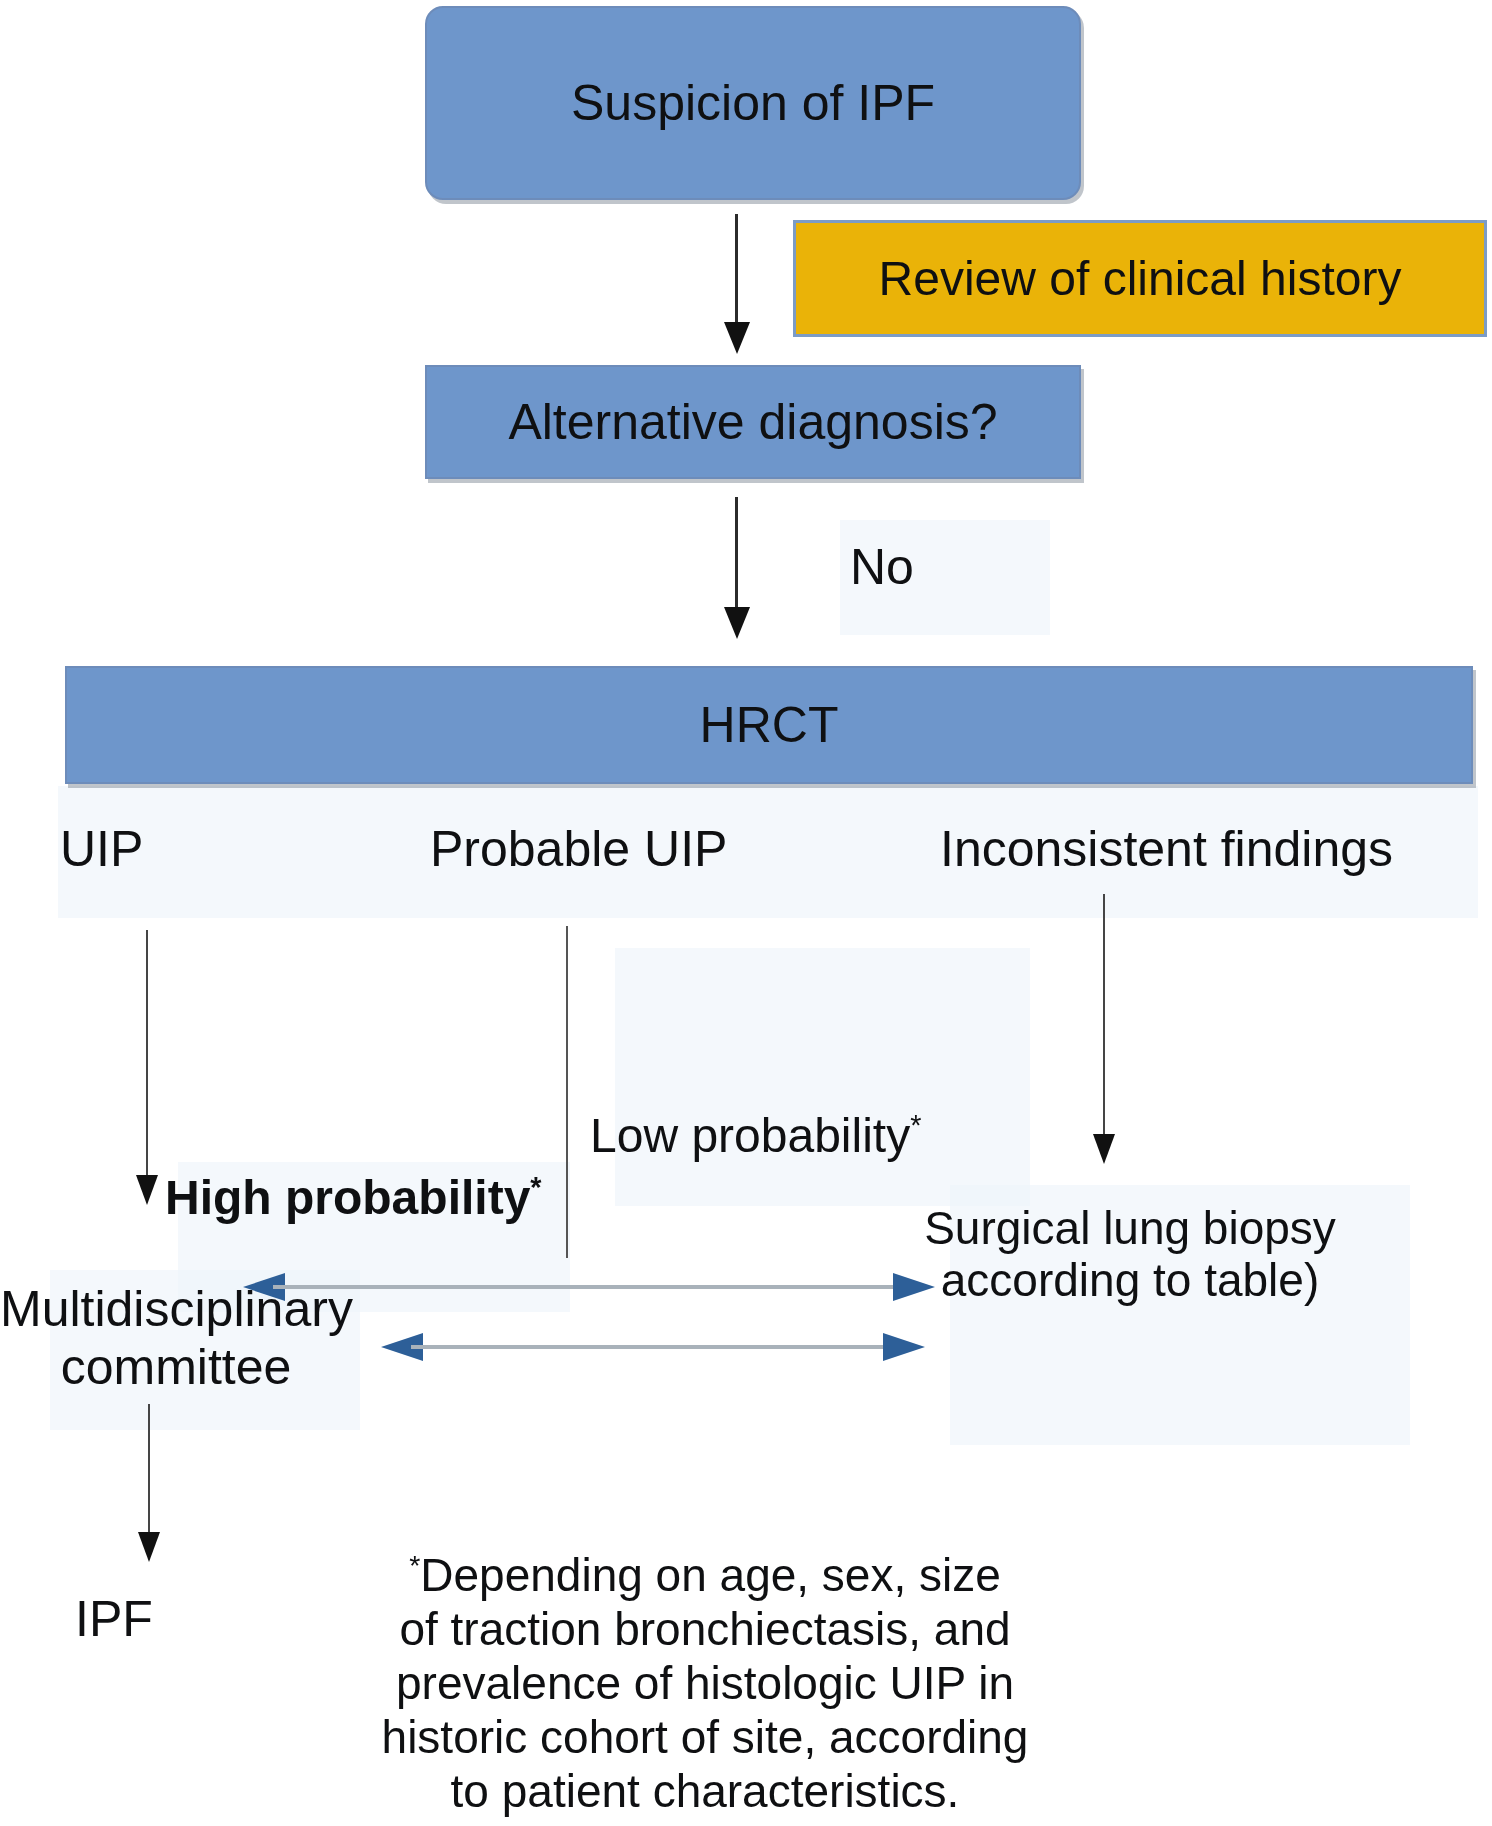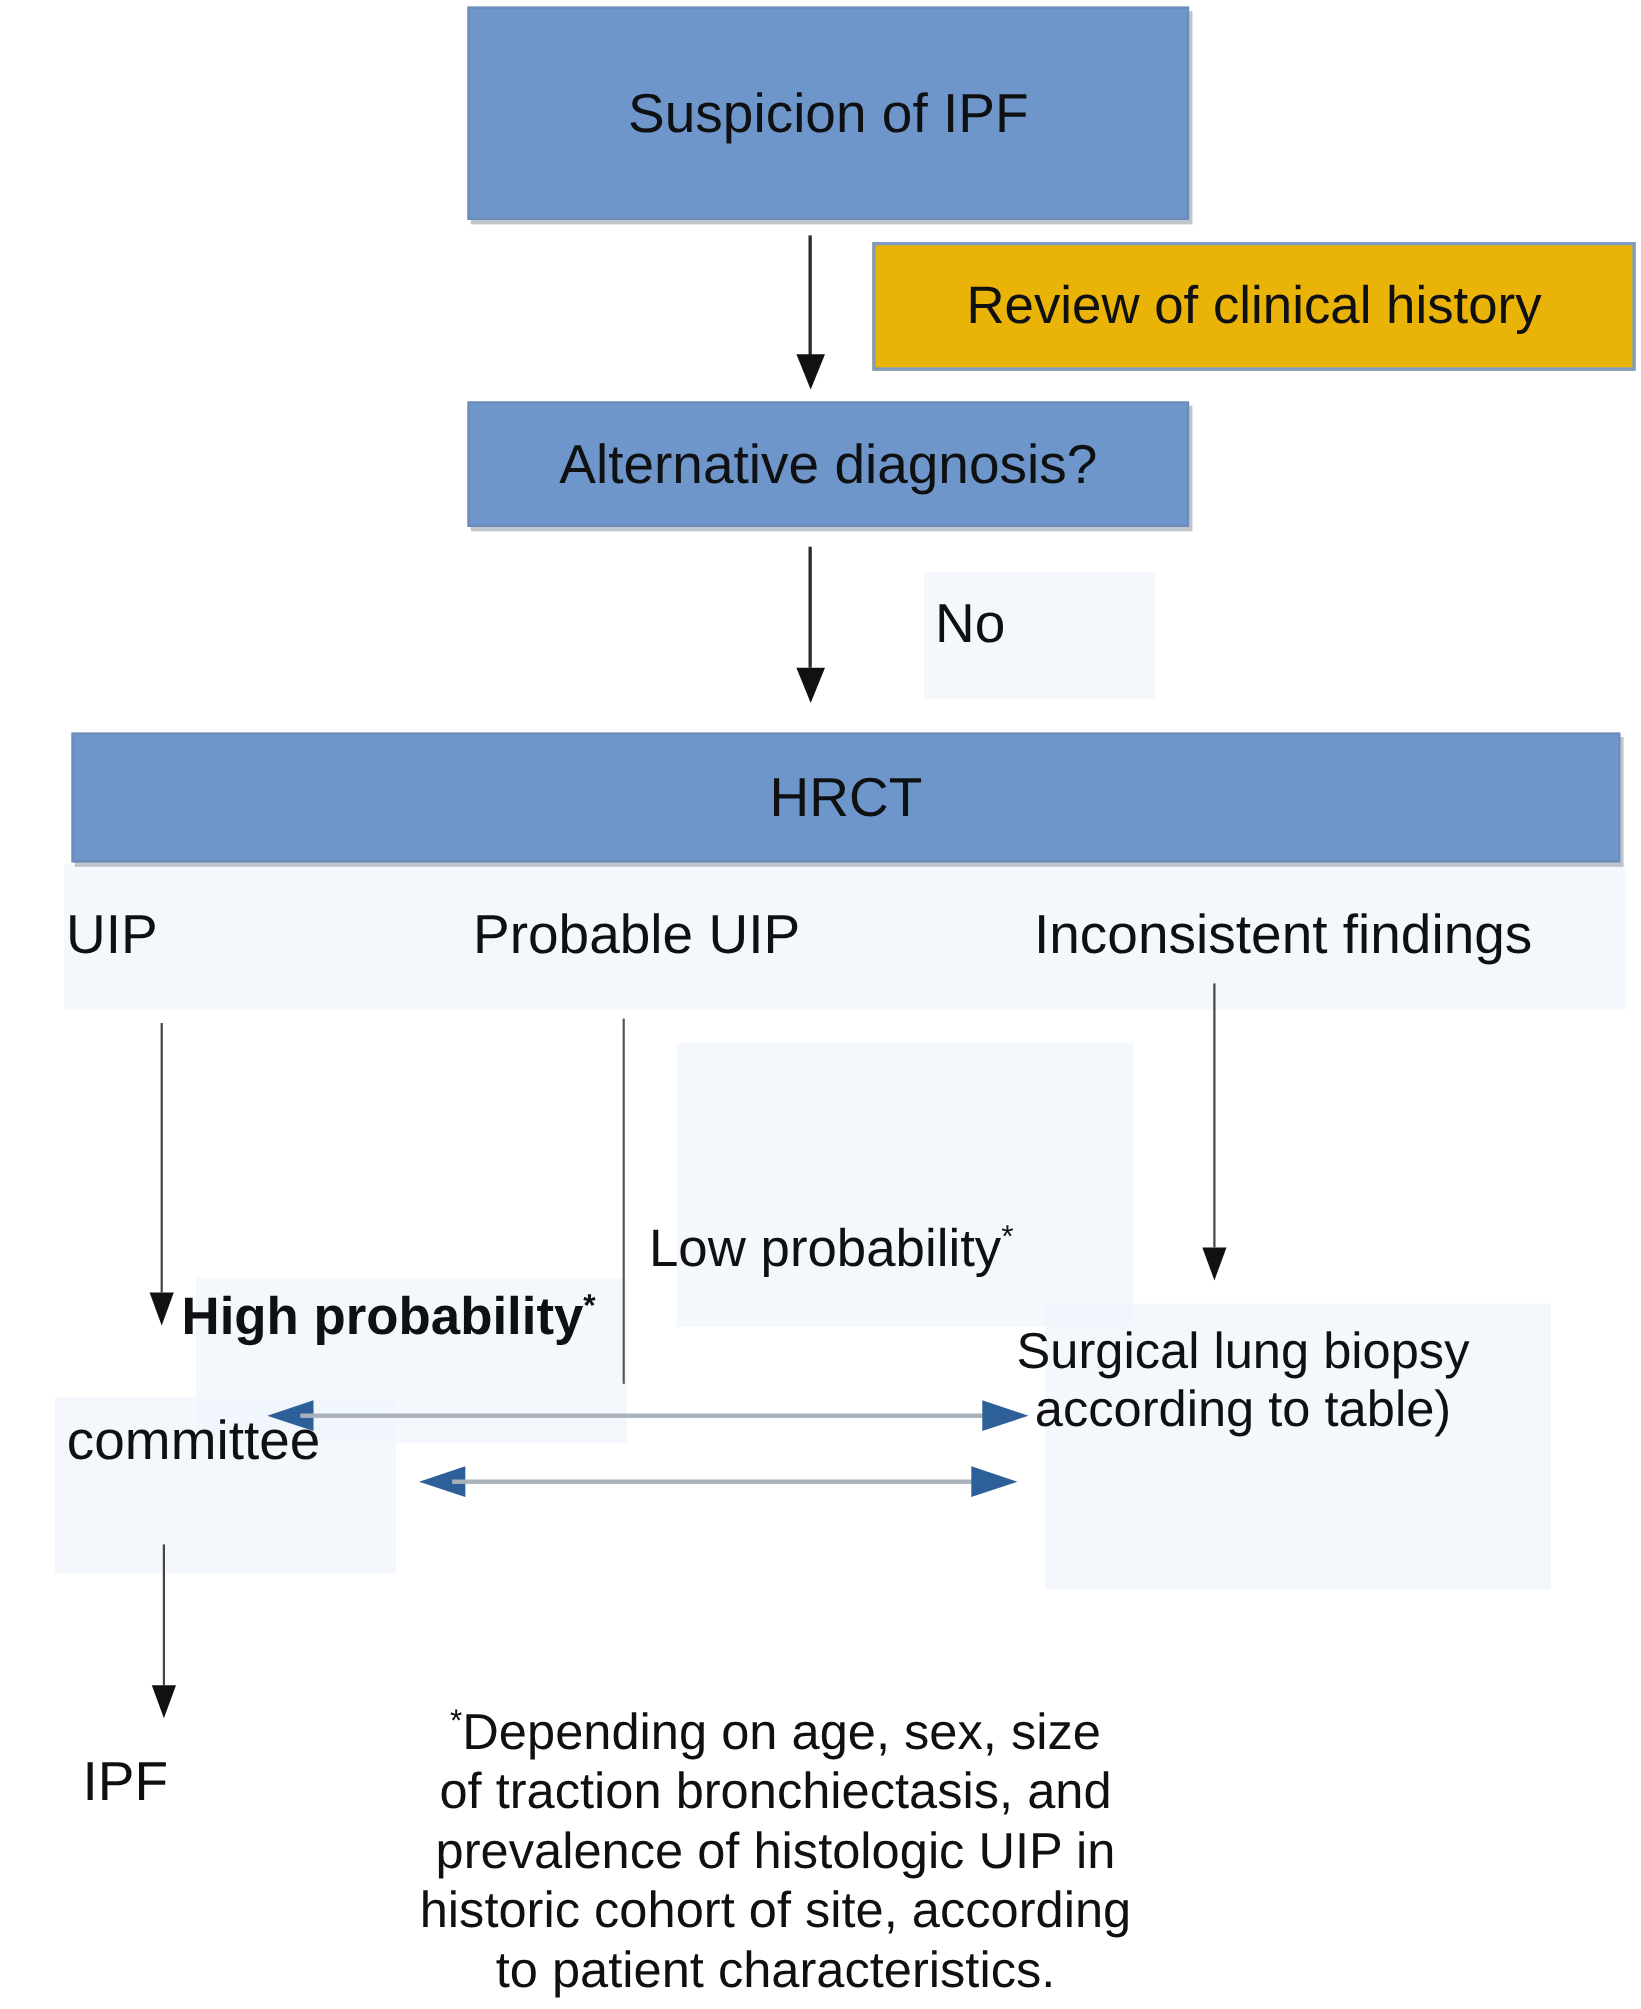--- a/index.html
+++ b/index.html
@@ -43,21 +43,21 @@
 
 <div class="canvas">
 
   <div class="panel" style="left:58px;top:786px;width:1420px;height:132px;"></div>
   <div class="panel" style="left:840px;top:520px;width:210px;height:115px;"></div>
   <div class="panel" style="left:615px;top:948px;width:415px;height:258px;"></div>
   <div class="panel" style="left:178px;top:1162px;width:392px;height:150px;"></div>
   <div class="panel" style="left:50px;top:1270px;width:310px;height:160px;"></div>
   <div class="panel" style="left:950px;top:1185px;width:460px;height:260px;"></div>
 
-  <div class="bluebox" style="left:425px;top:6px;width:652px;height:190px;">
+  <div class="bluebox" style="left:425px;top:6px;width:652px;height:190px;border-radius:18px;">
     <span>Suspicion of IPF</span>
   </div>
 
   <div class="vline" style="left:735px;top:214px;width:3px;height:110px;background:#2b2b2b;"></div>
   <div class="head-down" style="left:724px;top:322px;"></div>
 
   <div class="whitebox" style="left:793px;top:220px;width:688px;height:111px;">
     <span>Review of clinical history</span>
   </div>
 
@@ -99,20 +99,21 @@
     <div class="bar"></div>
     <div class="hr"></div>
   </div>
 
   <div class="multiline" style="left:900px;top:1202px;width:460px;font-size:46px;line-height:52px;">
     <div>Surgical lung biopsy</div>
     <div>according to table)</div>
   </div>
 
   <div class="multiline" style="left:0px;top:1280px;width:352px;font-size:50px;line-height:58px;">
+    <div>Multidisciplinary</div>
     <div>committee</div>
   </div>
 
   <div class="vline" style="left:148px;top:1404px;width:2px;height:128px;background:#454545;"></div>
   <div class="head-down sm" style="left:138px;top:1532px;"></div>
 
   <div class="lbl" style="left:75px;top:1590px;width:170px;">IPF</div>
 
   <div class="fn" style="left:280px;top:1538px;width:850px;">
     <div><sup>*</sup><span>Depending on age, sex, size</span></div>

